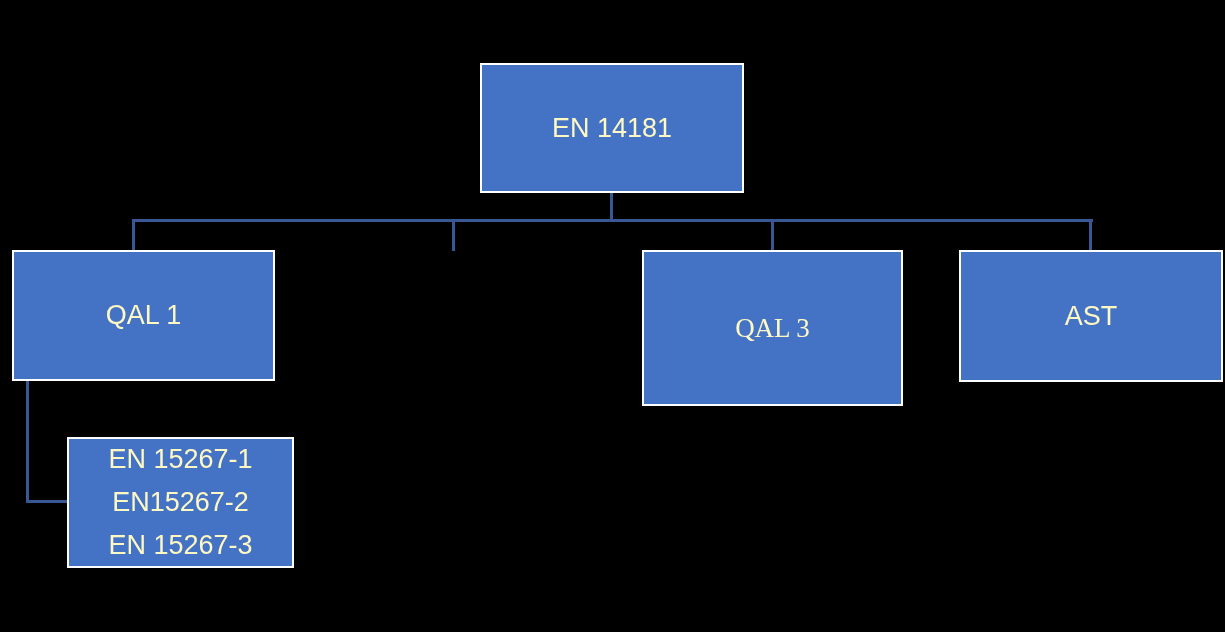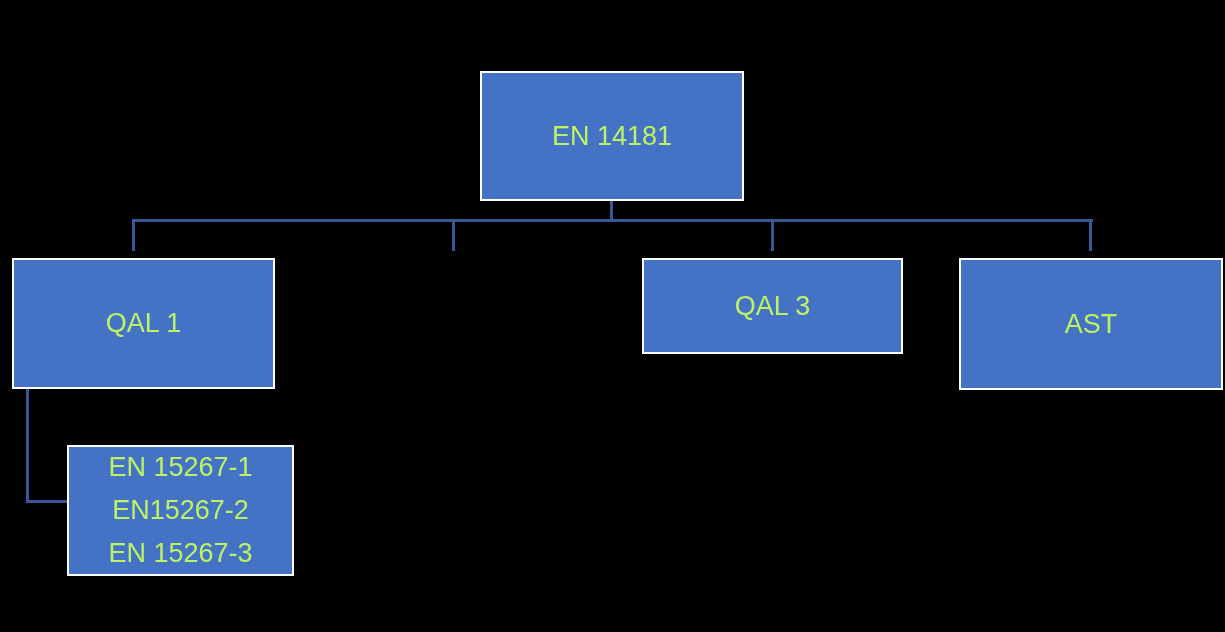--- a/index.html
+++ b/index.html
@@ -13,45 +13,44 @@
     height: 632px;
     background: #000000;
     overflow: hidden;
     font-family: "Liberation Sans", sans-serif;
   }
   .node {
     position: absolute;
     background: #4472C4;
     border: 2px solid #FFFFFF;
     box-sizing: border-box;
-    color: #bef264;
+    color: #fef9c3;
     display: flex;
     align-items: center;
     justify-content: center;
     font-size: 27px;
     text-align: center;
-    margin-top: 8px;
   }
   .node-multi {
     flex-direction: column;
     justify-content: center;
   }
   .node-multi .line {
     display: block;
     line-height: 43px;
   }
   .connector {
     position: absolute;
     background: #3A5795;
   }
   
   #node-root     { left: 480px; top: 63px;  width: 264px; height: 130px; }
   #node-qal1     { left: 12px;   top: 250px; width: 263px; height: 131px; }
   #node-qal2     { left: 322px; top: 250px; width: 263px; height: 131px; }
-  #node-qal3     { left: 642px; top: 250px; width: 261px; height: 96px; }
+  #node-qal3     { left: 642px; top: 250px; width: 261px; height: 156px; font-family: Liberation Serif, serif; }
   #node-ast      { left: 959px; top: 250px; width: 264px; height: 132px; }
   #node-en15267  { left: 67px;  top: 437px; width: 227px; height: 131px; }
   
   #conn-root-stub   { left: 610px;  top: 192px; width: 3px;   height: 30px; }
   #conn-horizontal  { left: 132px;  top: 219px; width: 961px; height: 3px; }
   #conn-stub-qal1   { left: 132px;  top: 219px; width: 3px;   height: 32px; }
   #conn-stub-qal2   { left: 452px;  top: 219px; width: 3px;   height: 32px; }
   #conn-stub-qal3   { left: 771px;  top: 219px; width: 3px;   height: 32px; }
   #conn-stub-ast    { left: 1089px; top: 219px; width: 3px;   height: 32px; }
   #conn-qal1-down   { left: 26px;   top: 380px; width: 3px;   height: 123px; }

